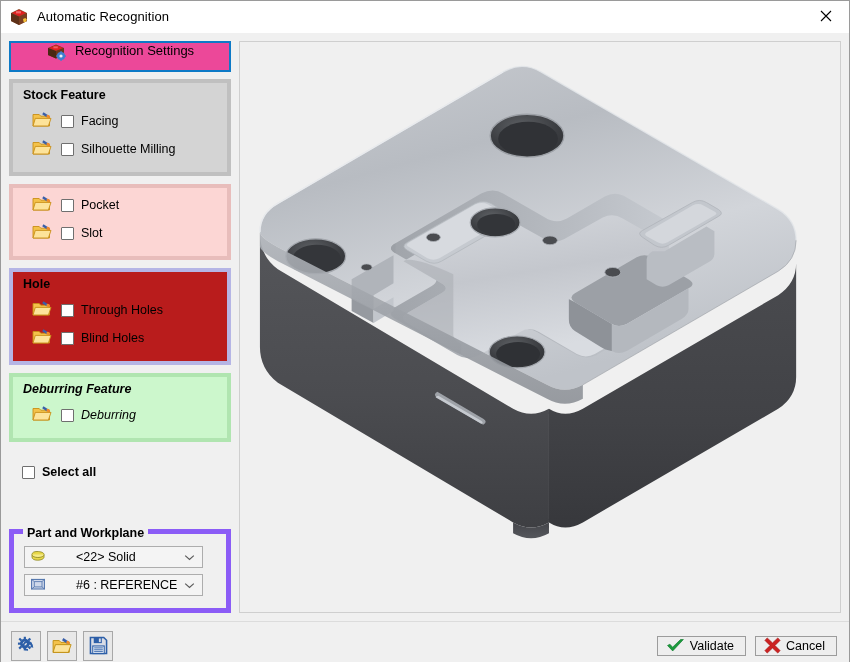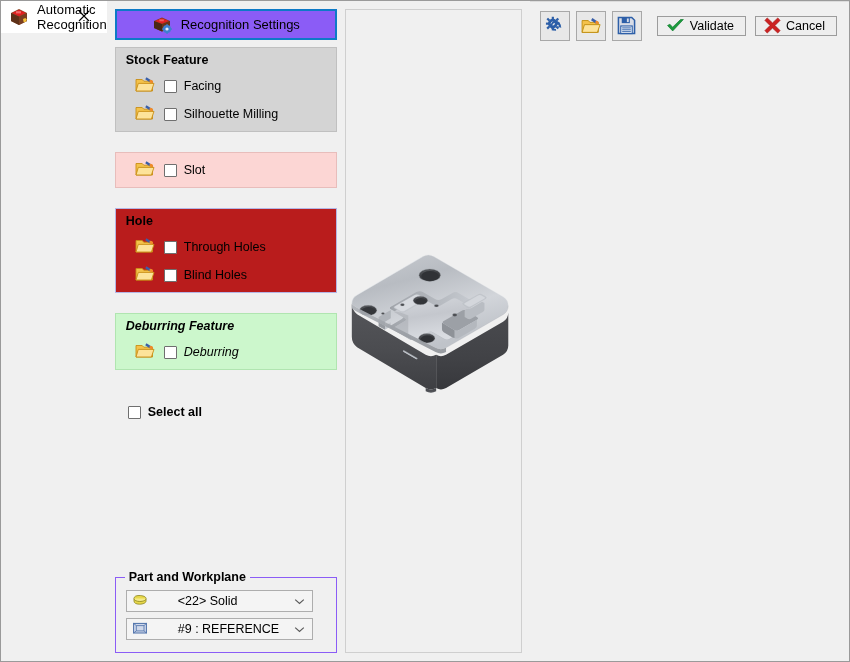--- a/index.html
+++ b/index.html
@@ -18,21 +18,21 @@
 
   .window {
     position: absolute;
     left: 0; top: 0;
     width: 850px;
     height: 662px;
     background: #f0f0f0;
     border: 1px solid #9a9a9a;
     box-sizing: border-box;
     display: flex;
-    flex-direction: row;
+    flex-direction: column;
   }
 
   
   .titlebar {
     height: 31px;
     min-height: 31px;
     background: #ffffff;
     display: flex;
     align-items: center;
     position: relative;
@@ -76,37 +76,36 @@
     width: 222px;
     flex: 0 0 222px;
     position: relative;
     display: flex;
     flex-direction: column;
   }
 
   .tab-button {
     height: 31px;
     border: 2px solid #0d7ac7;
-    background: #8b5cf6;
-    display: flex;
-    align-items: center;
+    background: #ec4899;
+    display: flex;
     justify-content: center;
     gap: 7px;
     box-sizing: border-box;
     cursor: pointer;
     margin-bottom: 7px;
   }
   .tab-button .lbl { font-size: 13px; }
 
   .group {
     position: relative;
     box-sizing: border-box;
-    border: 1px solid #ef4444;
-    margin-bottom: 20px;
-    padding: 3px 0 3px 0;
+    border: 4px solid #ef4444;
+    margin-bottom: 8px;
+    padding: 3px 0 9px 0;
   }
   .group.stock     { background: #d4d4d4; border-color: #c0c0c0; }
   .group.pocket    { background: #fcd6d4; border-color: #e8bdbb; }
   .group.hole      { background: #b91c1c; border-color: #b5b5e5; }
   .group.deburring { background: #ccf7cc; border-color: #b0e5b0; font-style: italic; }
 
   .group-title {
     font-weight: bold;
     font-size: 12.5px;
     padding: 2px 0 4px 10px;
@@ -145,21 +144,21 @@
   .select-all-row .lbl {
     font-weight: bold;
     font-size: 12.5px;
   }
 
   
   .pw-group {
     position: absolute;
     left: 0; right: 0;
     bottom: 0;
-    border: 1px solid #8b5cf6;
+    border: 5px solid #8b5cf6;
     box-sizing: border-box;
     padding: 12px 23px 12px 10px;
     background: transparent;
   }
   .pw-legend {
     position: absolute;
     top: -8px; left: 9px;
     background: #f0f0f0;
     padding: 0 4px;
     font-weight: bold;
@@ -311,20 +310,32 @@
         <div class="feature-row">
           <span class="folder">
             <svg viewBox="0 0 20 17" width="20" height="17">
               <path d="M1 3.5 L7.2 3.5 L8.8 5.2 L17.5 5.2 L17.5 15 L1 15 Z" fill="#f4c24a" stroke="#c88f16" stroke-width="0.9"></path>
               <path d="M3.3 7.4 L19 7.4 L16.4 15 L1 15 Z" fill="#fde39a" stroke="#c88f16" stroke-width="0.9"></path>
               <path d="M11.5 1.2 L16.5 4.6 L15.1 6.6 L10.2 3.2 Z" fill="#3a5fa8"></path>
               <ellipse cx="16.2" cy="5.4" rx="1.9" ry="1.5" fill="#f08a2a" transform="rotate(34 16.2 5.4)"></ellipse>
             </svg>
           </span>
           <span class="cbox"></span>
+          <span class="lbl">Pocket</span>
+        </div>
+        <div class="feature-row">
+          <span class="folder">
+            <svg viewBox="0 0 20 17" width="20" height="17">
+              <path d="M1 3.5 L7.2 3.5 L8.8 5.2 L17.5 5.2 L17.5 15 L1 15 Z" fill="#f4c24a" stroke="#c88f16" stroke-width="0.9"></path>
+              <path d="M3.3 7.4 L19 7.4 L16.4 15 L1 15 Z" fill="#fde39a" stroke="#c88f16" stroke-width="0.9"></path>
+              <path d="M11.5 1.2 L16.5 4.6 L15.1 6.6 L10.2 3.2 Z" fill="#3a5fa8"></path>
+              <ellipse cx="16.2" cy="5.4" rx="1.9" ry="1.5" fill="#f08a2a" transform="rotate(34 16.2 5.4)"></ellipse>
+            </svg>
+          </span>
+          <span class="cbox"></span>
           <span class="lbl">Slot</span>
         </div>
       </div>
 
       <div class="group hole">
         <div class="group-title">Hole</div>
         <div class="feature-row">
           <span class="folder">
             <svg viewBox="0 0 20 17" width="20" height="17">
               <path d="M1 3.5 L7.2 3.5 L8.8 5.2 L17.5 5.2 L17.5 15 L1 15 Z" fill="#f4c24a" stroke="#c88f16" stroke-width="0.9"></path>
@@ -390,21 +401,21 @@
         </div>
 
         <div class="combo">
           <span class="ic">
             <svg viewBox="0 0 16 14" width="16" height="14">
               <rect x="1.6" y="2.4" width="12.8" height="9.6" fill="#cfd8ea" stroke="#4a6ea8" stroke-width="1"></rect>
               <path d="M4.3 4.6 L12 4.6 L12 9.9 L4.3 9.9 Z" fill="none" stroke="#4a6ea8" stroke-width="0.8"></path>
               <path d="M1.6 2.4 L4.3 4.6 M14.4 2.4 L12 4.6 M1.6 12 L4.3 9.9 M14.4 12 L12 9.9" stroke="#4a6ea8" stroke-width="0.8"></path>
             </svg>
           </span>
-          <span class="val">#9 : REFERENCE</span>
+          <span class="val">#6 : REFERENCE</span>
           <span class="chev">
             <svg viewBox="0 0 11 7" width="11" height="7">
               <path d="M1.2 1.6 L5.5 5.4 L9.8 1.6" stroke="#5a5a5a" stroke-width="1.2" fill="none"></path>
             </svg>
           </span>
         </div>
       </div>
     </div>
 
     <div class="viewport">

